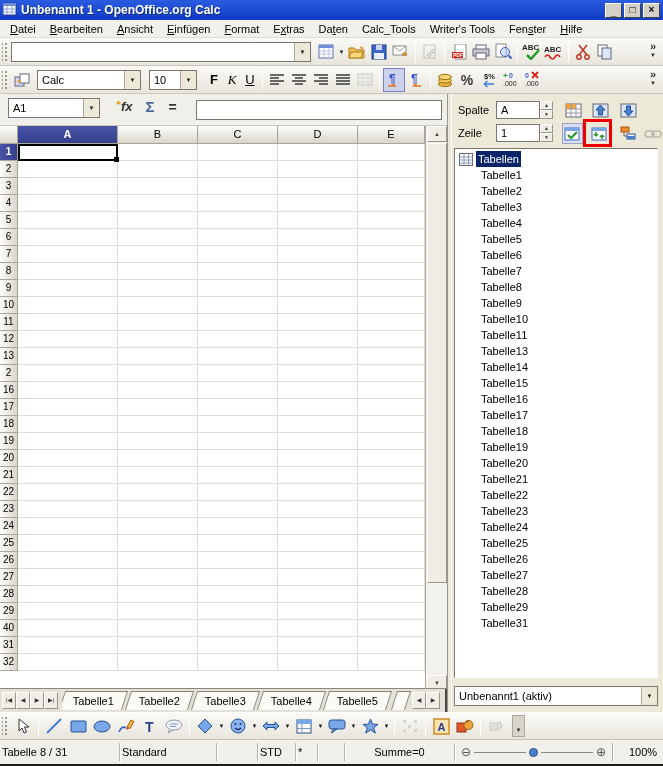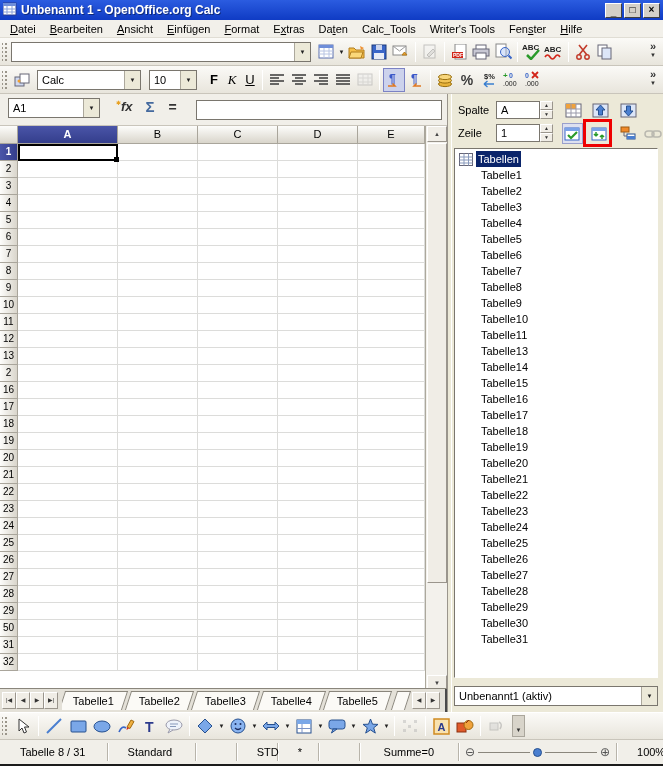--- a/index.html
+++ b/index.html
@@ -121,21 +121,21 @@
     background:linear-gradient(180deg,#fbfaf7,#e8e5dc); border-top:1px solid #fff; border-bottom:1px solid #c9c5bb;
     display:flex; align-items:center; }
   .dwbtn { width:24px; height:24px; display:flex; align-items:center; justify-content:center; }
   .dwbtn.disabled { opacity:.4; filter:grayscale(1); }
   .ofbtn { width:13px; height:22px; background:#d8d4ca; border:1px solid #aaa69c; color:#333; font-size:6px;
     display:flex; align-items:flex-end; justify-content:center; padding-bottom:3px; margin-left:4px; }
 
   
   .statusbar { position:absolute; left:0; top:740px; width:663px; height:24px; background:#f1efe9;
     display:flex; align-items:center; font-size:11px; }
-  .sfield { height:18px; line-height:18px; padding:0 20px; border-right:1px solid #b8b4aa; box-shadow:1px 0 0 #fff; white-space:nowrap; }
+  .sfield { height:18px; line-height:18px; padding:0 2px; border-right:1px solid #b8b4aa; box-shadow:1px 0 0 #fff; white-space:nowrap; }
   .zoomctl { display:flex; align-items:center; height:18px; padding:0 6px; border-right:1px solid #b8b4aa; box-shadow:1px 0 0 #fff; }
   .zsign { color:#555; font-size:12px; }
   .ztrack { width:52px; height:1px; background:#8a867c; margin:0 3px; }
   .zthumb { width:9px; height:9px; border-radius:50%; background:#4a7fd0; border:1px solid #26508f; }
 
   svg text { font-family:"Liberation Sans","DejaVu Sans",sans-serif; }
 </style>
 </head>
 <body>
 
@@ -610,21 +610,21 @@
         </div>
         <div class="grow">
           <div class="rowhdr">29</div>
           <div class="gcell" style="width: 100px; height: 17px;"></div>
           <div class="gcell" style="width: 80px; height: 17px;"></div>
           <div class="gcell" style="width: 80px; height: 17px;"></div>
           <div class="gcell" style="width: 80px; height: 17px;"></div>
           <div class="gcell" style="width: 67px; height: 17px;"></div>
         </div>
         <div class="grow">
-          <div class="rowhdr">50</div>
+          <div class="rowhdr">40</div>
           <div class="gcell" style="width: 100px; height: 17px;"></div>
           <div class="gcell" style="width: 80px; height: 17px;"></div>
           <div class="gcell" style="width: 80px; height: 17px;"></div>
           <div class="gcell" style="width: 80px; height: 17px;"></div>
           <div class="gcell" style="width: 67px; height: 17px;"></div>
         </div>
         <div class="grow">
           <div class="rowhdr">31</div>
           <div class="gcell" style="width: 100px; height: 17px;"></div>
           <div class="gcell" style="width: 80px; height: 17px;"></div>
@@ -765,21 +765,20 @@
         <div class="titem">Tabelle20</div>
         <div class="titem">Tabelle21</div>
         <div class="titem">Tabelle22</div>
         <div class="titem">Tabelle23</div>
         <div class="titem">Tabelle24</div>
         <div class="titem">Tabelle25</div>
         <div class="titem">Tabelle26</div>
         <div class="titem">Tabelle27</div>
         <div class="titem">Tabelle28</div>
         <div class="titem">Tabelle29</div>
-        <div class="titem">Tabelle30</div>
         <div class="titem">Tabelle31</div>
       </div>
 
     <div class="combo doccombo">
       <span class="cval">Unbenannt1 (aktiv)</span>
       <span class="drop">▼</span>
     </div>
   </div>
 
   <div class="drawbar">

